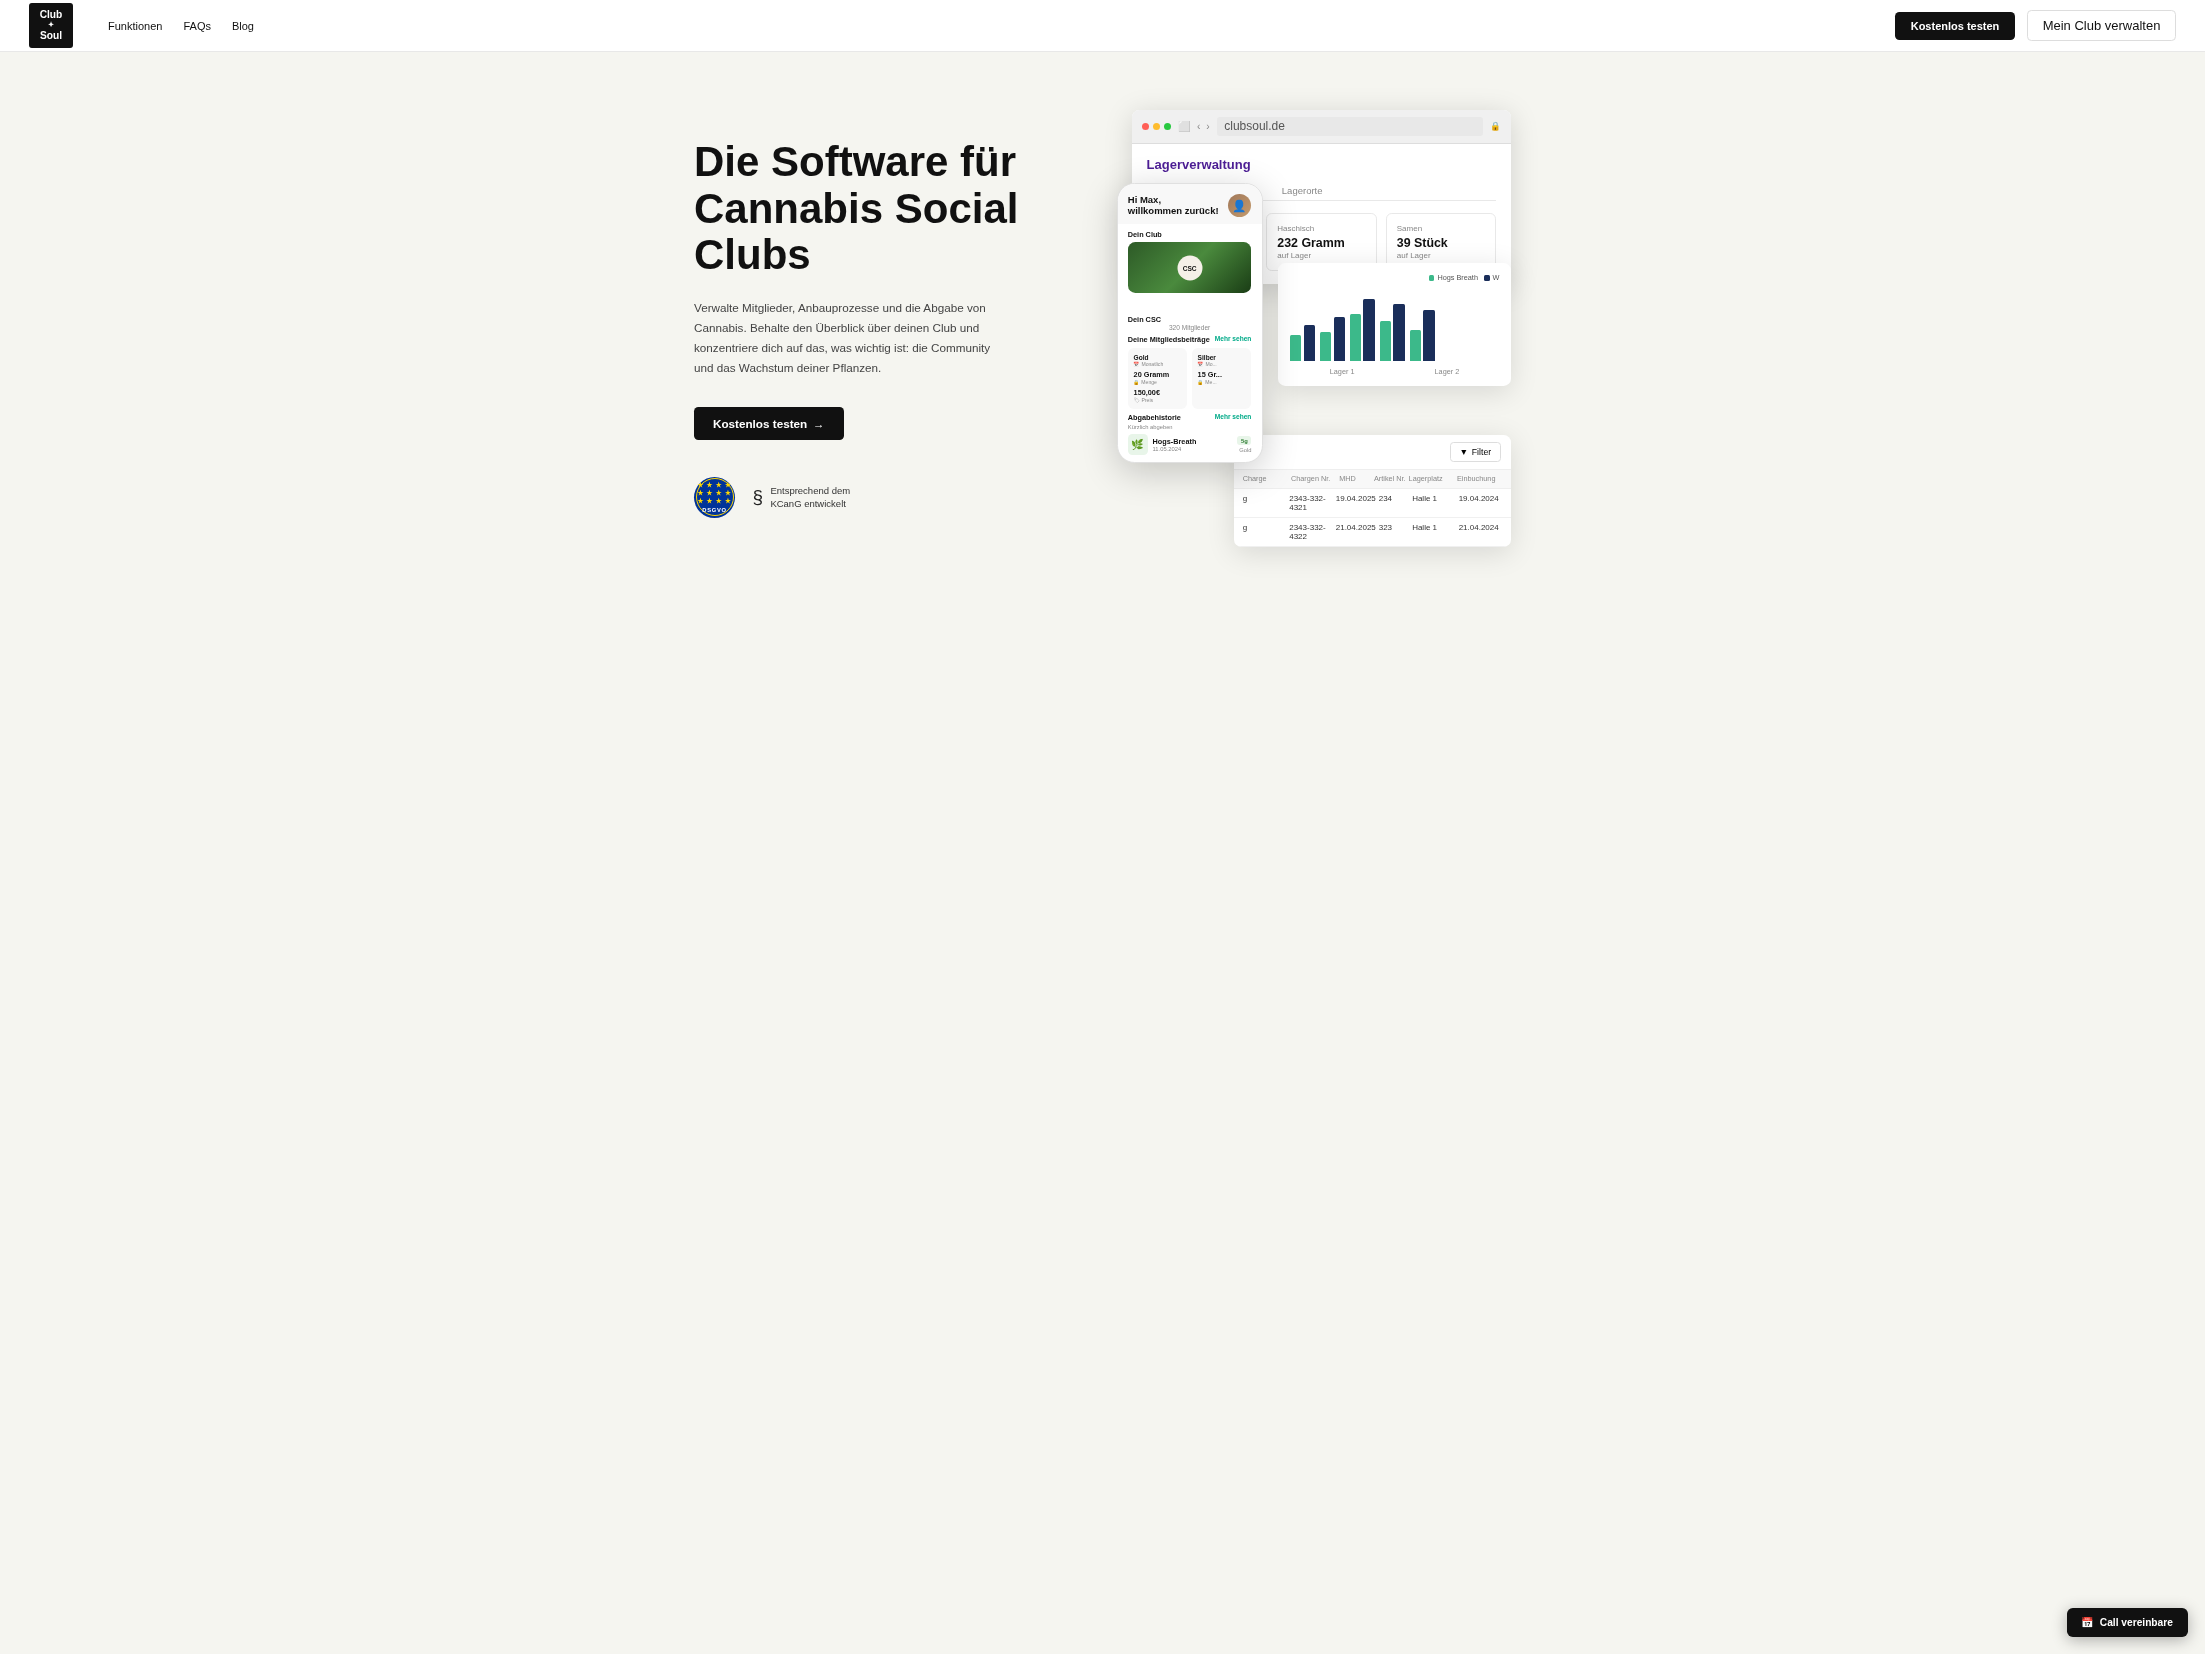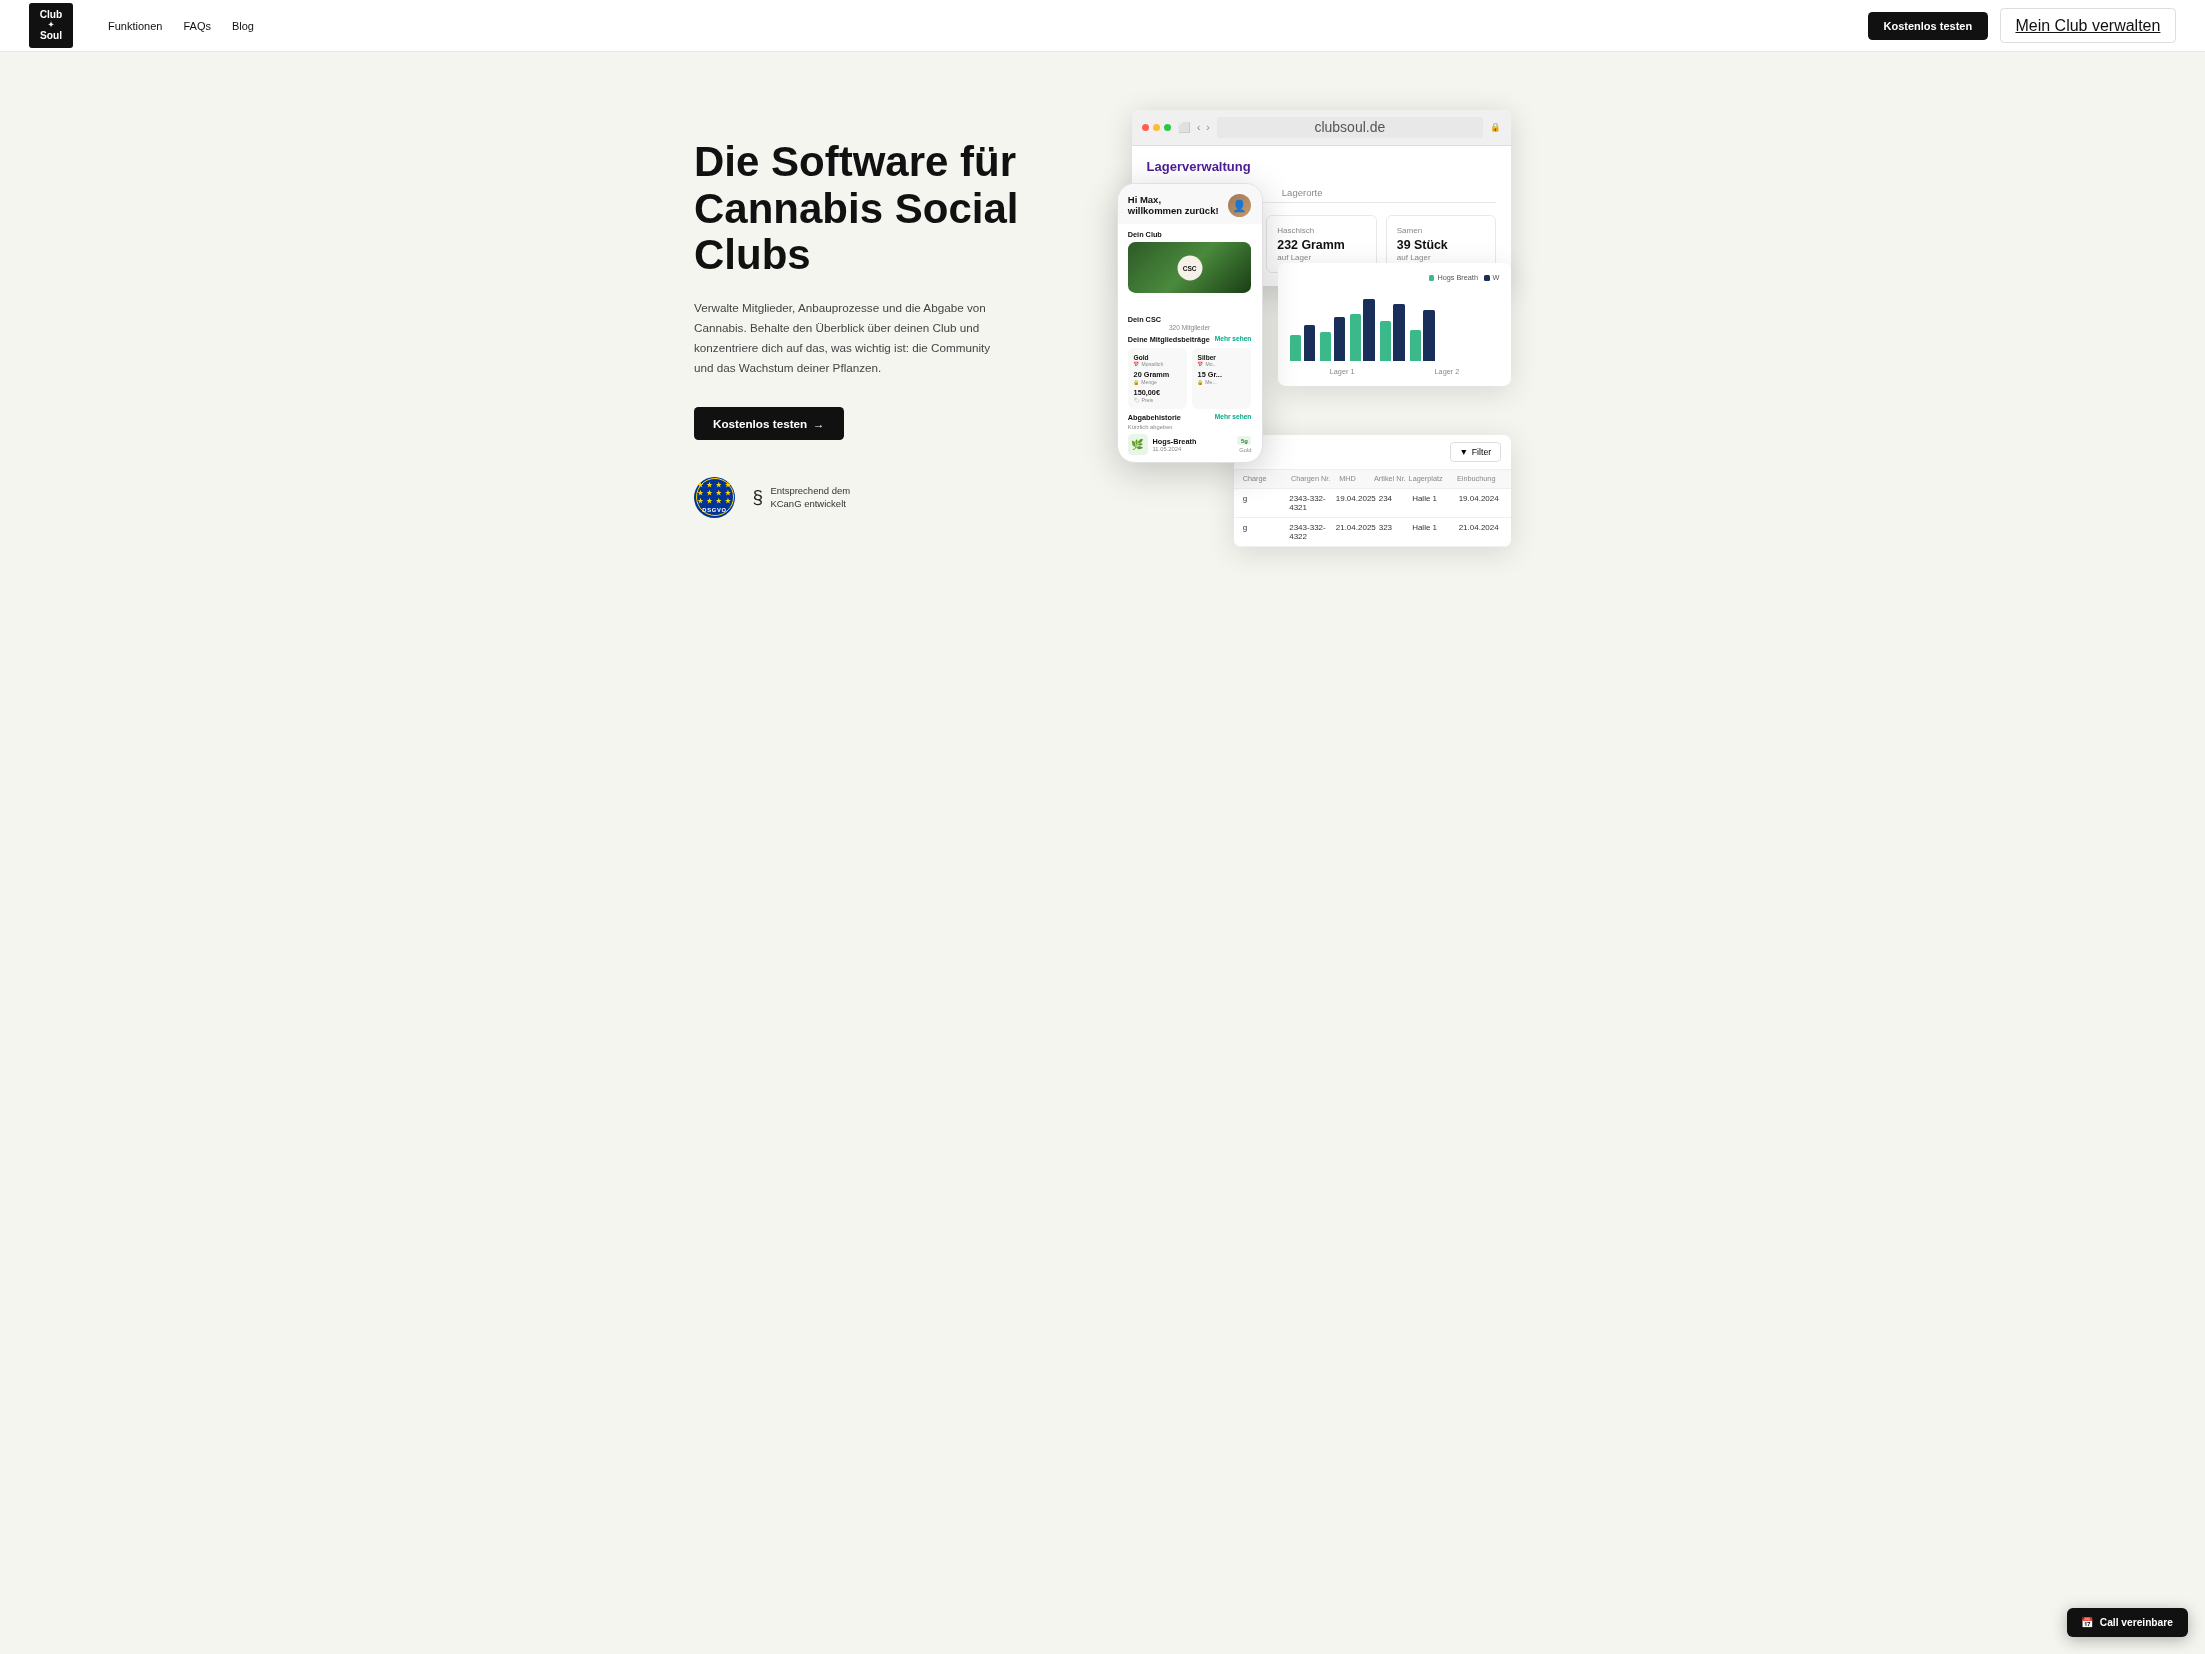--- a/index.html
+++ b/index.html
@@ -54,24 +54,23 @@
       font-weight: 600;
       cursor: pointer;
       display: flex; align-items: center; gap: 4.4px;
     }
     .btn-secondary {
       background: #fff;
       color: #111;
       border: 1.1px solid #ddd;
       padding: 7.3px 14.6px;
       border-radius: 4.4px;
-      font-size: 16px;
+      font-size: 13px;
       font-weight: 500;
       cursor: pointer;
-      text-decoration: underline;
     }
 
     
     .hero {
       display: flex;
       align-items: center;
       justify-content: space-between;
       padding: 58px 58px 44px 58px;
       max-width: 933px;
       margin: 0 auto;
@@ -197,23 +196,22 @@
     .dot { width: 7.3px; height: 7.3px; border-radius: 50%; }
     .dot-red { background: #ff5f57; }
     .dot-yellow { background: #febc2e; }
     .dot-green { background: #28c840; }
     .browser-controls { display: flex; gap: 5.8px; color: #888; font-size: 10.2px; }
     .browser-url {
       flex: 1;
       background: #e8e8e8;
       border-radius: 2.9px;
       padding: 2.2px 7.3px;
-      font-size: 14px;
+      font-size: 12px;
       color: #555;
-      text-align: center;
     }
     .browser-content { padding: 13px 14.6px; }
     .lager-title {
       font-size: 13px;
       font-weight: 700;
       color: #4c1d95;
       margin-bottom: 8.7px;
     }
     .lager-tabs { display: flex; border-bottom: 1.5px solid #e8e8e8; margin-bottom: 11.7px; }
     .lager-tab {

